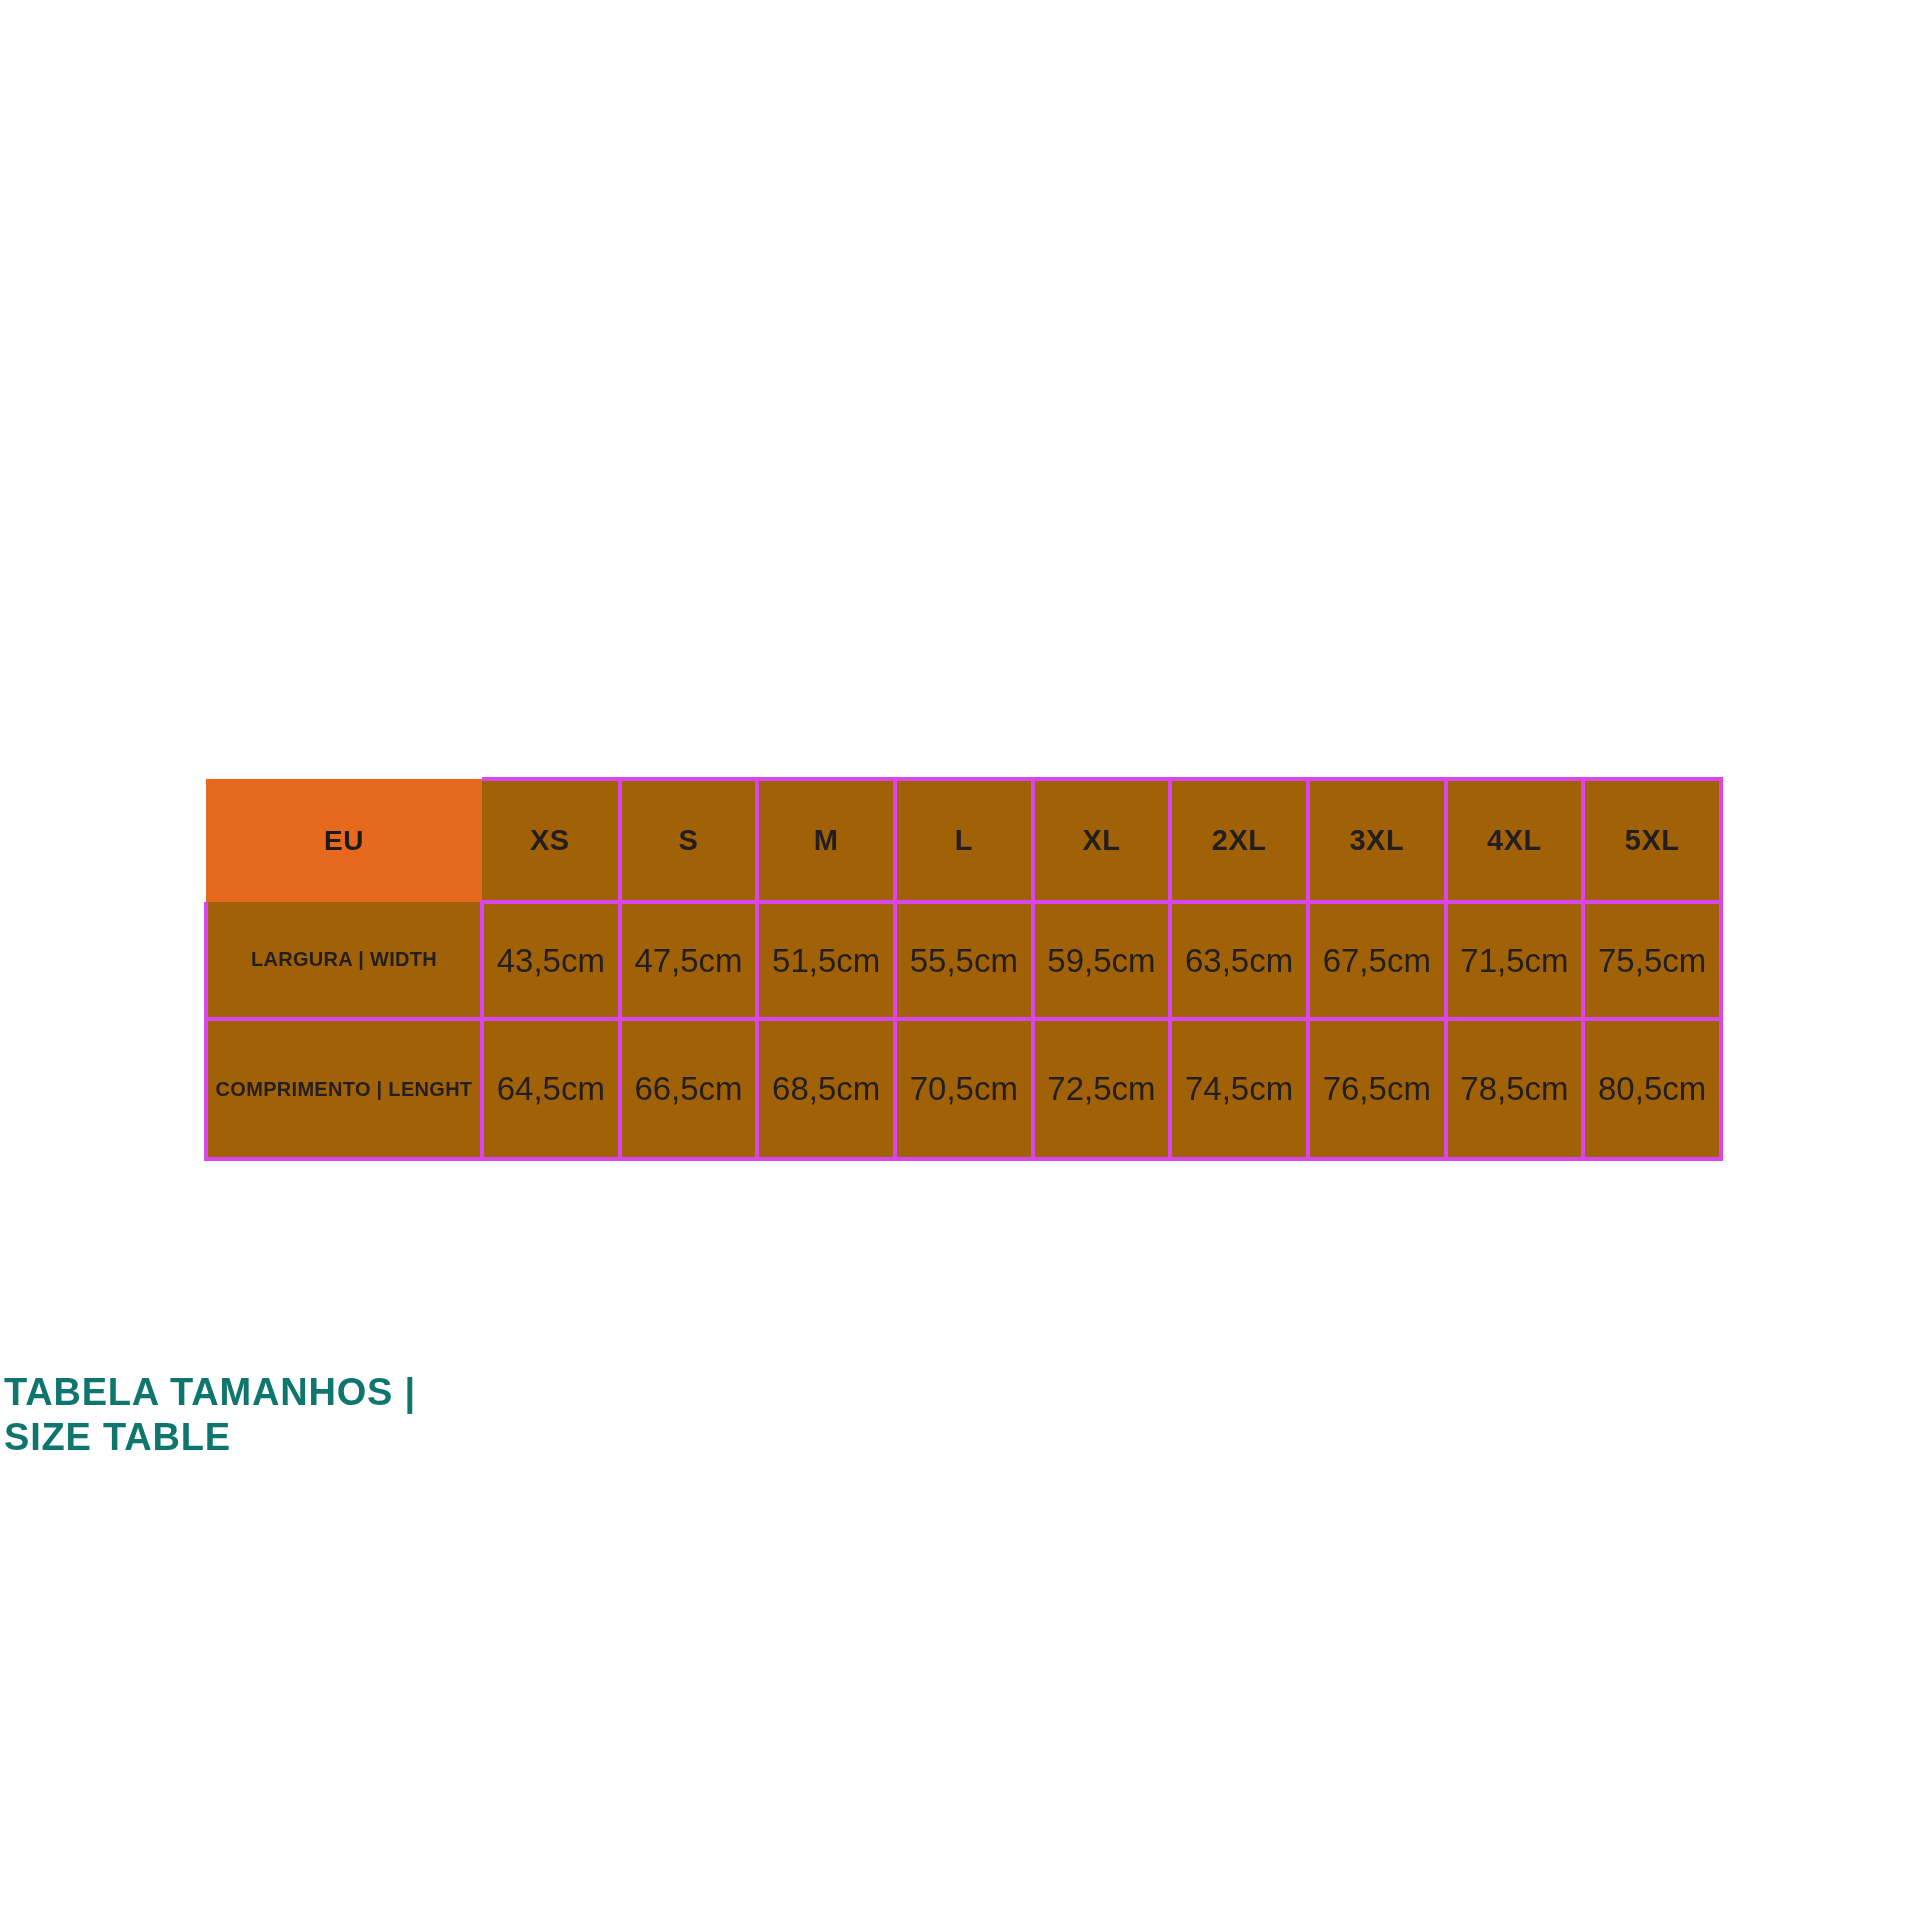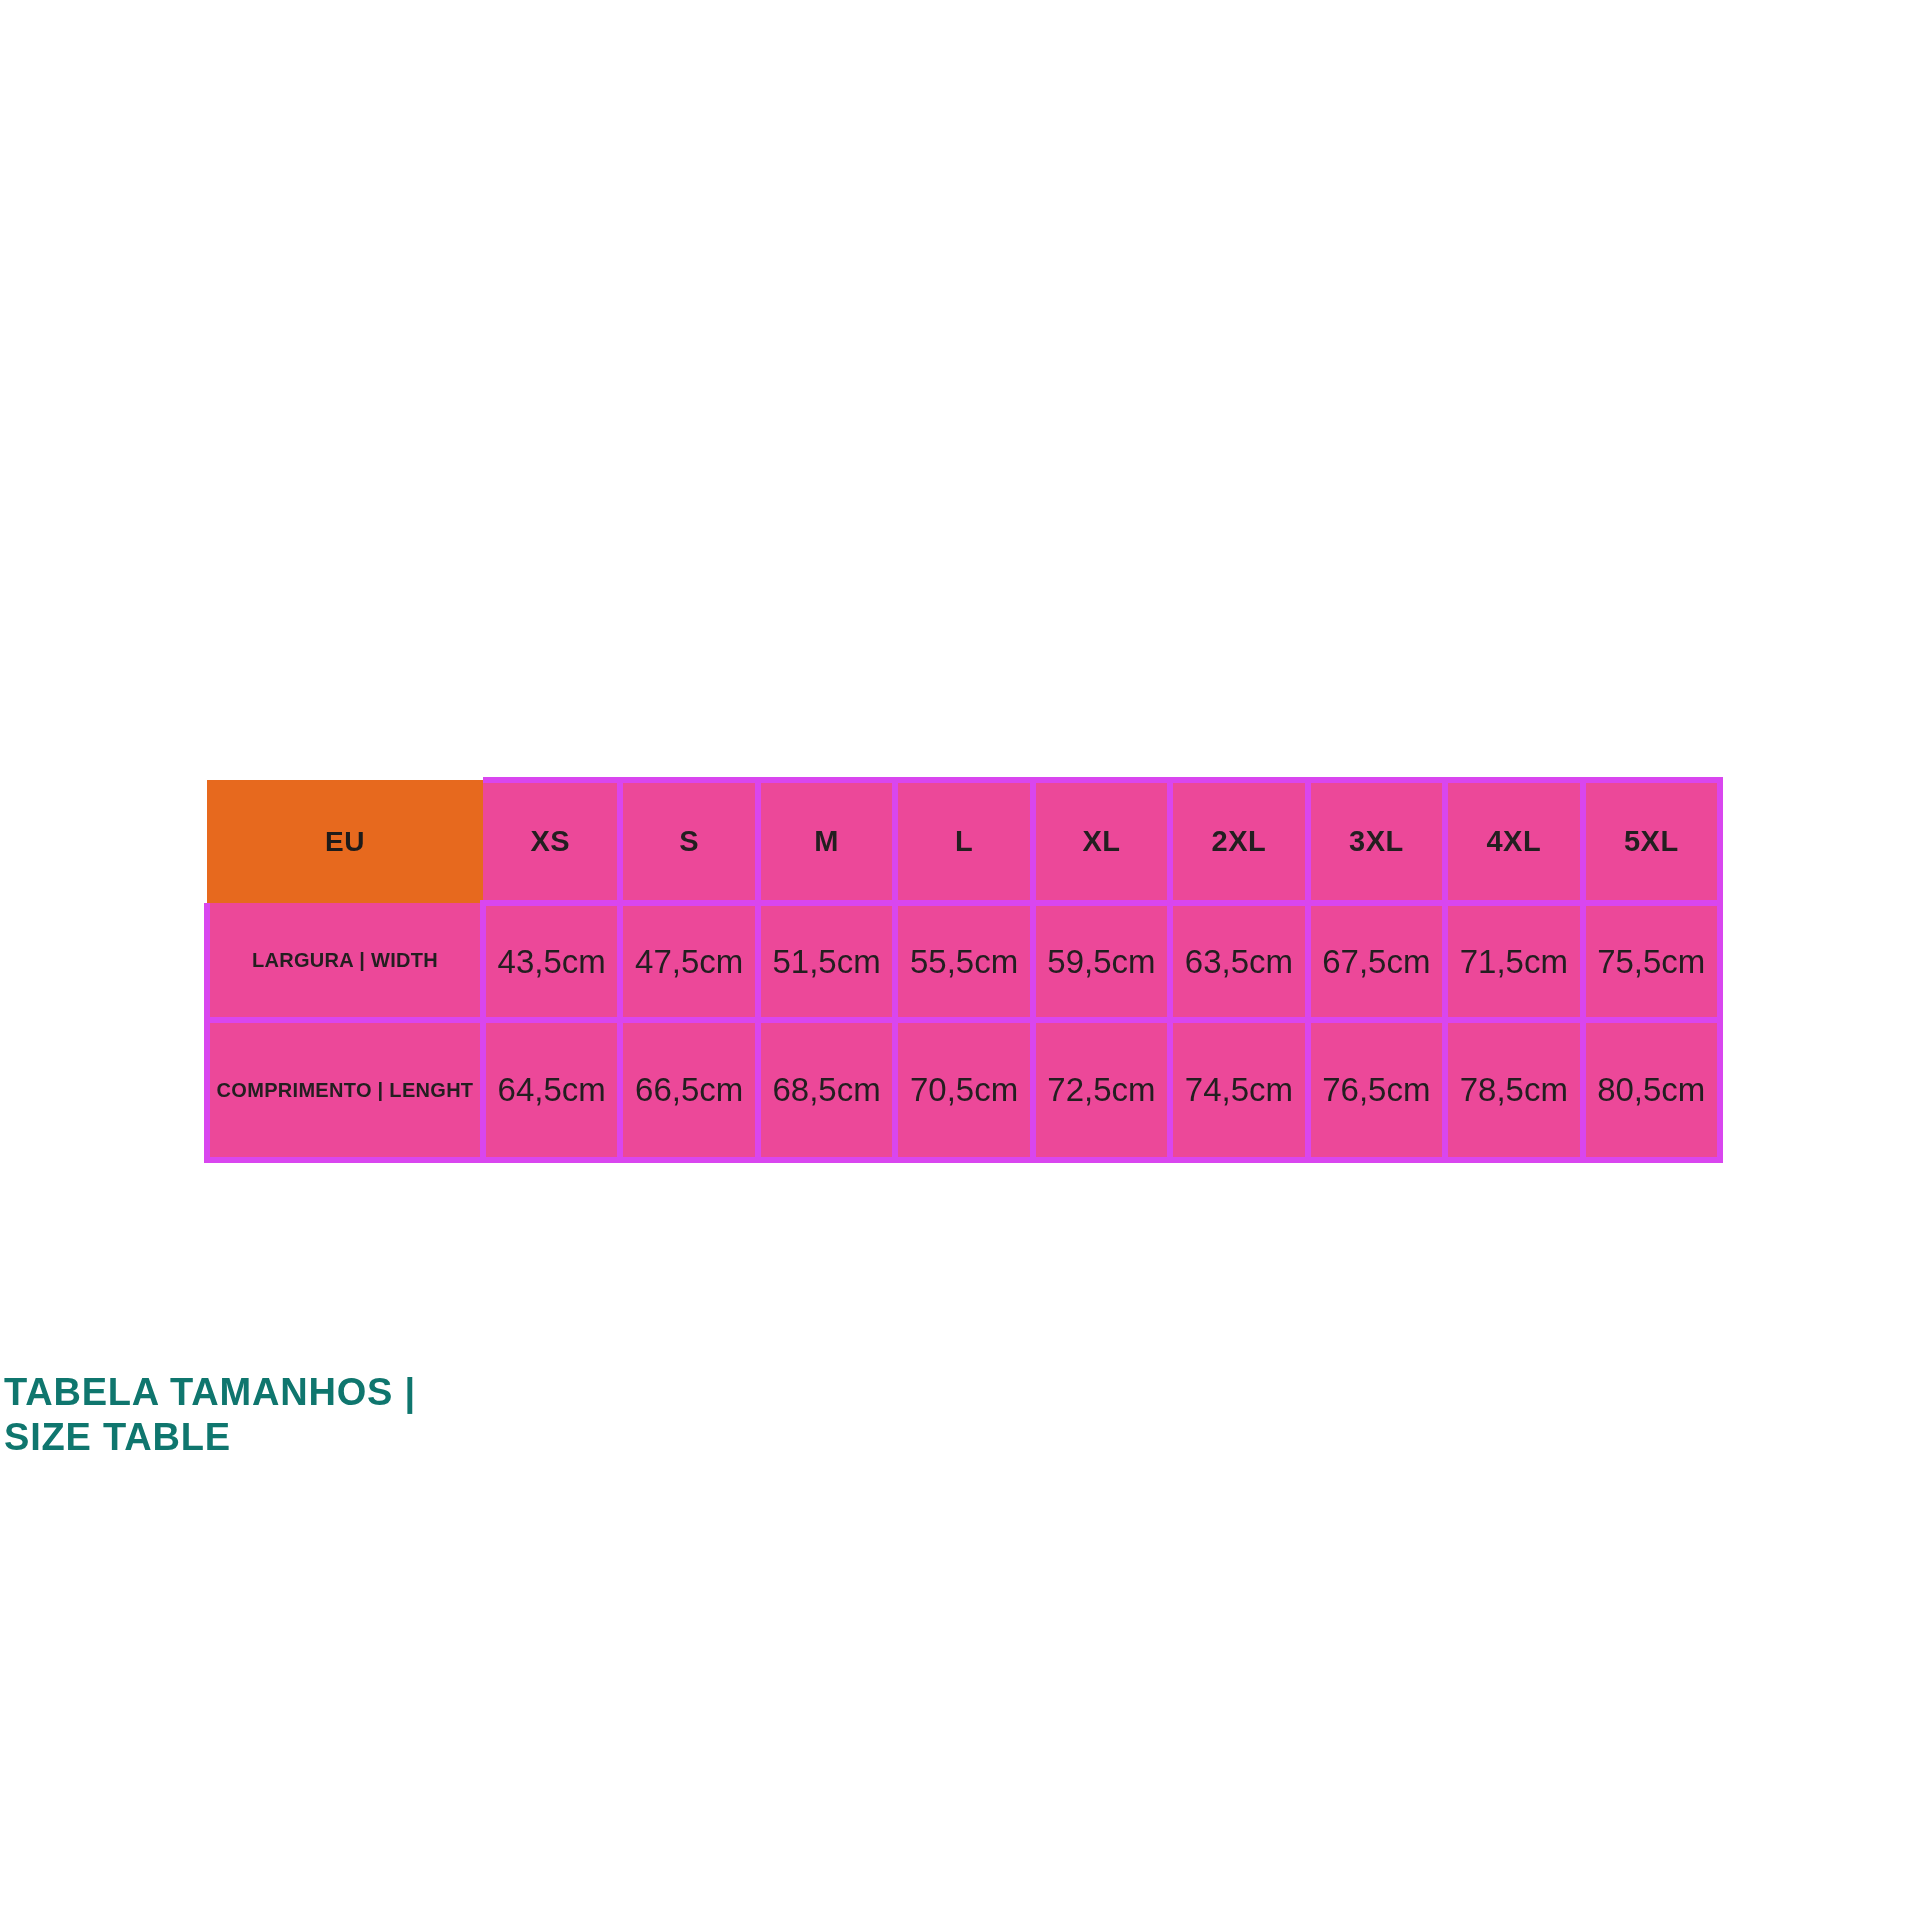--- a/index.html
+++ b/index.html
@@ -20,25 +20,25 @@
   
   table.size-table {
     position: absolute;
     left: 204px;
     top: 777px;
     width: 1519px;
     border-collapse: collapse;
     table-layout: fixed;
   }
   .size-table td, .size-table th {
-    border: 6px solid #d946ef;
+    border: 4px solid #d946ef;
     text-align: center;
     vertical-align: middle;
     padding: 0 6px;
-    background: #ec4899;
+    background: #a16207;
   }
   .size-table tr.header-row    { height: 123px; }
   .size-table tr.width-row     { height: 117px; }
   .size-table tr.length-row    { height: 140px; }
 
   .size-table th.size-header {
     font-size: 29px;
     font-weight: bold;
     letter-spacing: 0.5px;
   }

